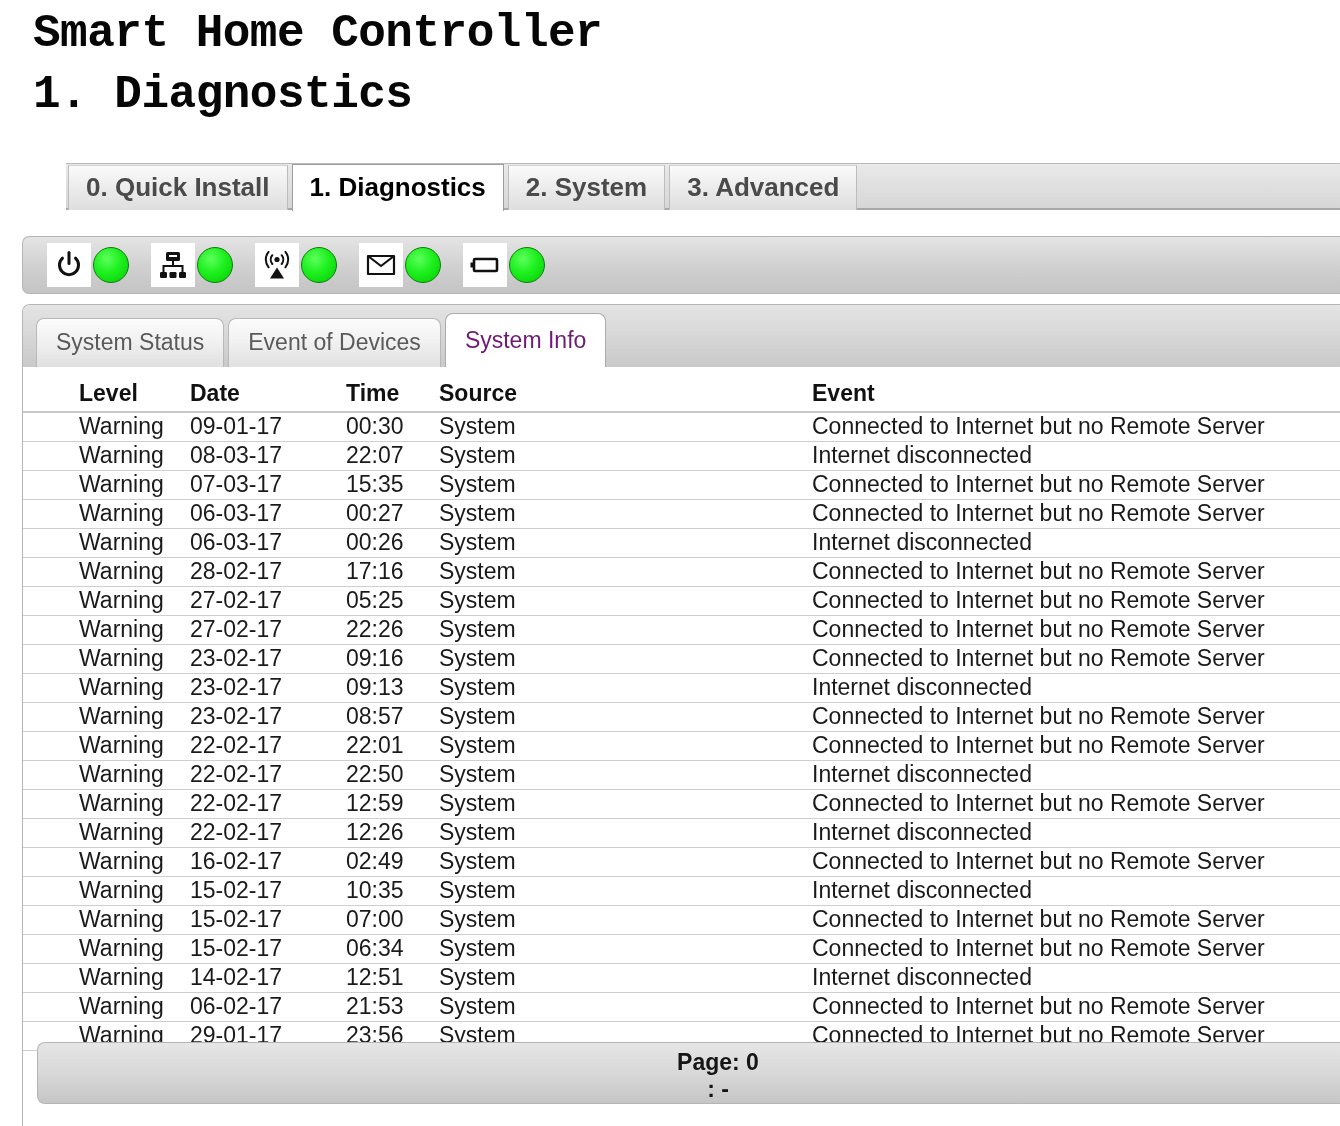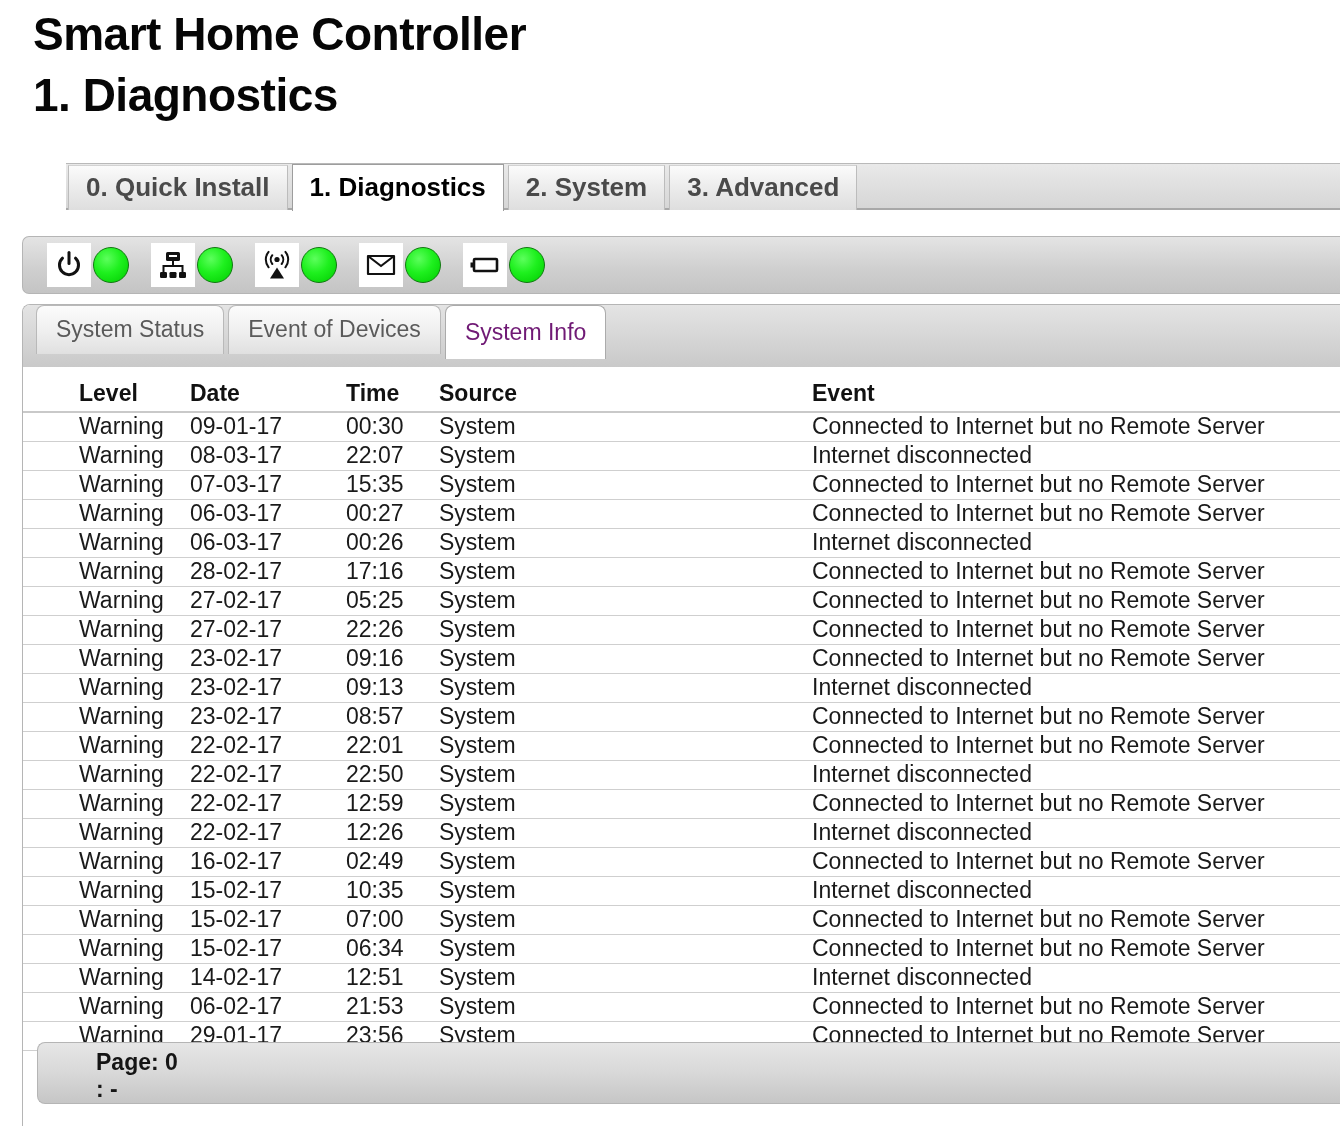--- a/index.html
+++ b/index.html
@@ -15,21 +15,21 @@
     color: #111111;
     overflow: hidden;
     position: relative;
   }
 
   
   .page-heading {
     padding: 4px 0 0 33px;
   }
   .page-heading .line {
-    font-family: Liberation Sans, sans-serif;
+    font-family: Liberation Mono, monospace;
     font-weight: bold;
     font-size: 46px;
     line-height: 1.33;
     letter-spacing: -0.5px;
     color: #060606;
     white-space: nowrap;
   }
 
   
   .main-tabbar {
@@ -130,20 +130,21 @@
     background: #ffffff;
     box-sizing: border-box;
   }
 
   
   .subtabbar {
     height: 62px;
     background: linear-gradient(to bottom, #e4e4e4 0%, #d4d4d4 60%, #c9c9c9 100%);
     border-radius: 7px 0 0 0;
     display: flex;
+    align-items: flex-end;
     padding-left: 13px;
     box-sizing: border-box;
     position: relative;
   }
   .subtab {
     font-family: "Liberation Sans", sans-serif;
     font-size: 23px;
     color: #5a5a5a;
     background: linear-gradient(to bottom, #fcfcfc 0%, #f0f0f0 50%, #e0e0e0 100%);
     border: 1px solid #b9b9b9;
@@ -212,20 +213,21 @@
     left: 14px;
     right: 0;
     bottom: 22px;
     height: 62px;
     background: linear-gradient(to bottom, #e6e6e6 0%, #d8d8d8 50%, #c6c6c6 100%);
     border: 1px solid #b5b5b5;
     border-right: none;
     border-radius: 8px 0 0 8px;
     box-sizing: border-box;
     padding: 5px 0 0 58px;
+    text-align: center;
   }
   .pager .page-label {
     font-family: "Liberation Sans Narrow", "Liberation Sans", sans-serif;
     font-weight: bold;
     font-size: 23px;
     color: #151515;
     line-height: 28px;
     white-space: nowrap;
   }
   .pager .page-range {

